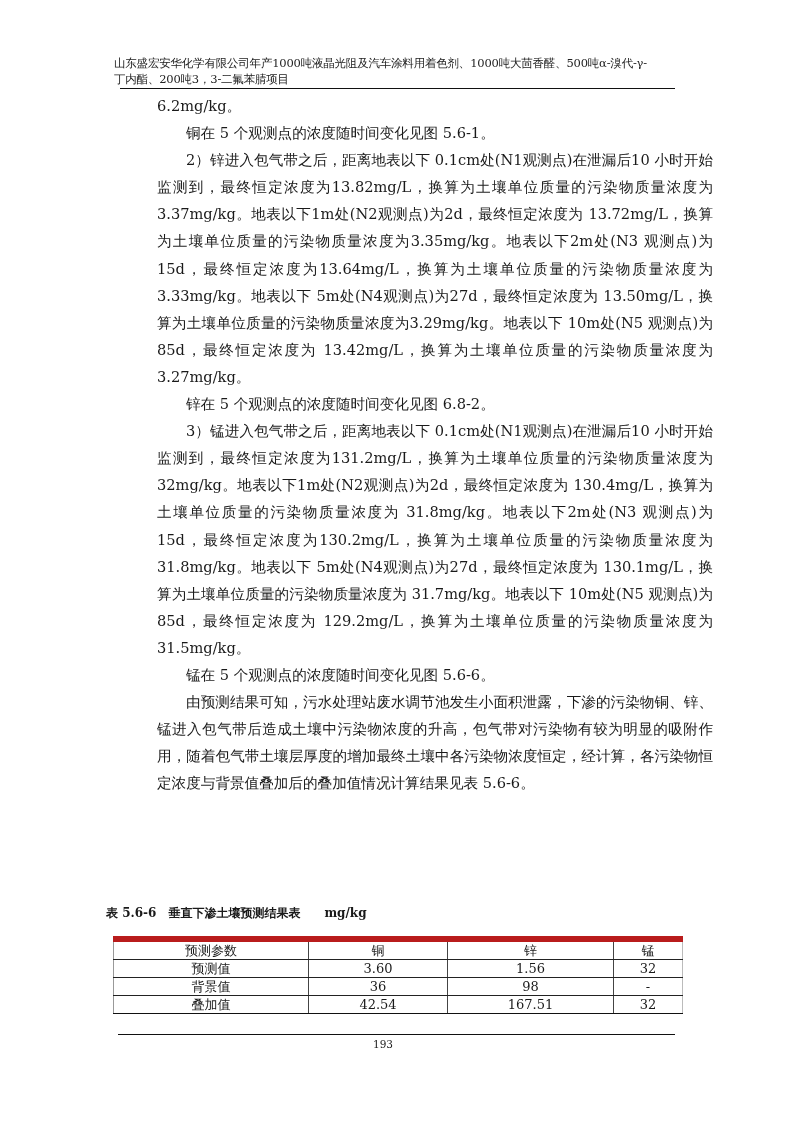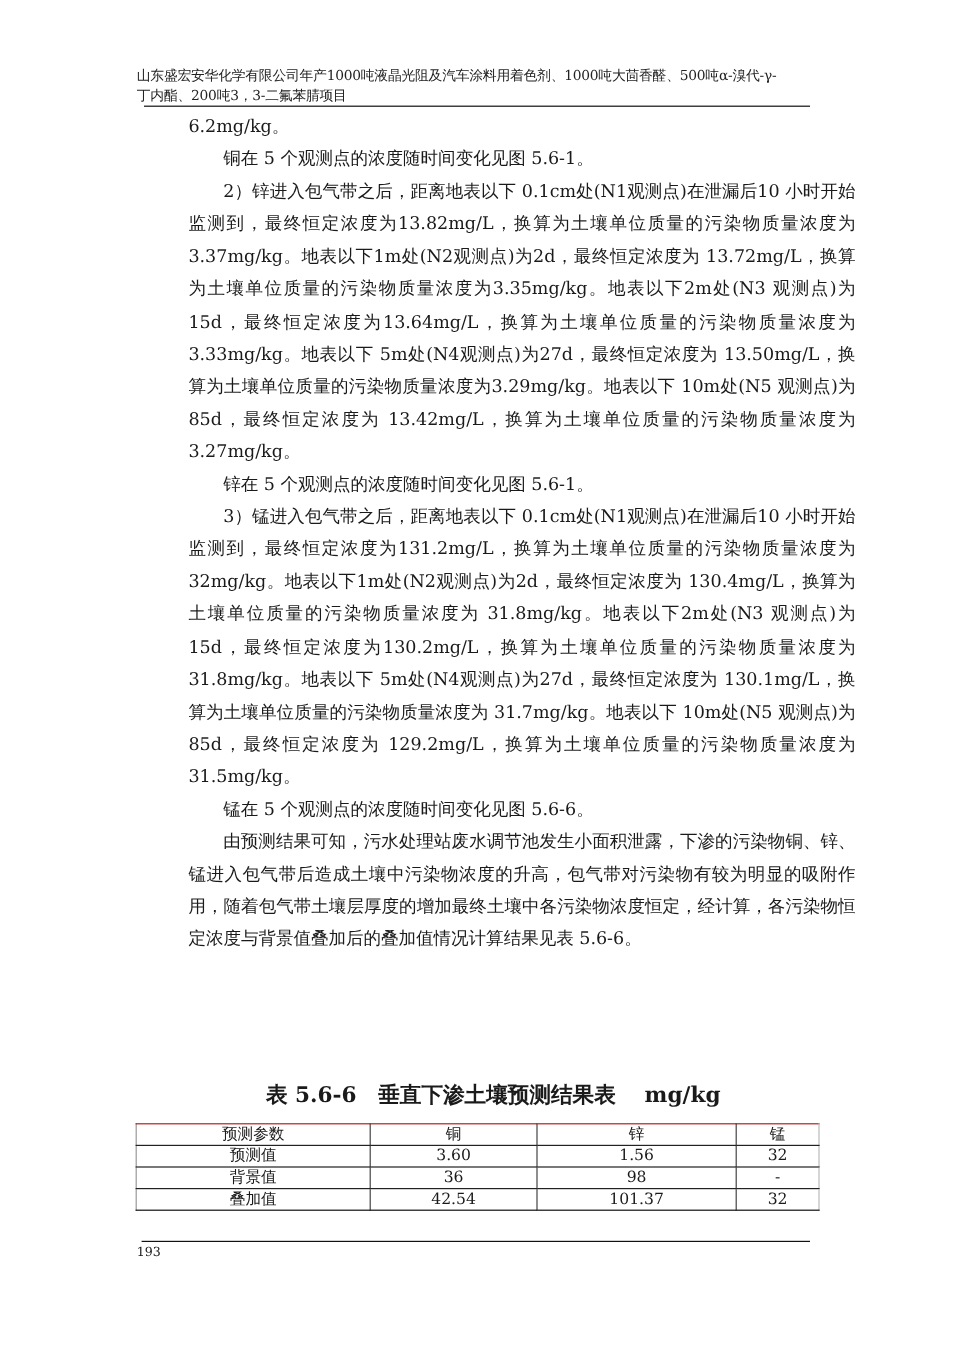--- a/index.html
+++ b/index.html
@@ -46,26 +46,26 @@
       margin-left: 33px;
     }
     .body-text p {
       margin: 0;
     }
     .body-text p.indent {
       text-indent: 29px;
     }
     .table-caption {
       position: absolute;
-      left: 128px;
+      left: 106px;
       top: 903px;
       width: 566px;
-      text-align: center;
+      text-align: left;
       font-weight: bold;
-      font-size: 18px;
+      font-size: 12px;
       line-height: 20px;
     }
     .table-caption .unit {
       margin-left: 24px;
     }
     .result-table {
       position: absolute;
       left: 113px;
       top: 936px;
       width: 569px;
@@ -77,62 +77,64 @@
       border-top: 1px solid #222;
       border-bottom: 1px solid #222;
       border-left: 1px solid #444;
       border-right: 1px solid #444;
       text-align: center;
       height: 17px;
       padding: 0;
       line-height: 17px;
     }
     .result-table tr:first-child td {
-      border-top: 1px solid #b91c1c;
+      border-top: 6px solid #b91c1c;
+      font-family: Liberation Serif, serif;
     }
     .result-table tr:last-child td {
       border-bottom: 1.5px solid #111;
     }
     .result-table td:first-child {
       border-left: 1px solid #999;
     }
     .result-table td:last-child {
       border-right: 1px solid #bbb;
     }
     .footer-rule {
       position: absolute;
       left: 118px;
       top: 1034px;
       width: 557px;
       height: 0;
       border-top: 1px solid #111;
     }
     .page-number {
       position: absolute;
-      left: 114px;
+      left: 100px;
       top: 1037px;
       width: 566px;
+      text-align: center;
       font-size: 10.5px;
       line-height: 14px;
     }
   </style>
 </head>
 <body>
 
 <div class="page-header">
   <div>山东盛宏安华化学有限公司年产1000吨液晶光阻及汽车涂料用着色剂、1000吨大茴香醛、500吨α-溴代-γ-</div>
   <div>丁内酯、200吨3，3-二氟苯腈项目</div>
 </div>
 <div class="header-rule"></div>
 
 <div class="body-text">
   <p>6.2mg/kg。</p>
   <p class="indent">铜在 5 个观测点的浓度随时间变化见图 5.6-1。</p>
   <p class="indent">2）锌进入包气带之后，距离地表以下 0.1cm处(N1观测点)在泄漏后10 小时开始监测到，最终恒定浓度为13.82mg/L，换算为土壤单位质量的污染物质量浓度为 3.37mg/kg。地表以下1m处(N2观测点)为2d，最终恒定浓度为 13.72mg/L，换算为土壤单位质量的污染物质量浓度为3.35mg/kg。地表以下2m处(N3 观测点)为15d，最终恒定浓度为13.64mg/L，换算为土壤单位质量的污染物质量浓度为3.33mg/kg。地表以下 5m处(N4观测点)为27d，最终恒定浓度为 13.50mg/L，换算为土壤单位质量的污染物质量浓度为3.29mg/kg。地表以下 10m处(N5 观测点)为85d，最终恒定浓度为 13.42mg/L，换算为土壤单位质量的污染物质量浓度为3.27mg/kg。</p>
-  <p class="indent">锌在 5 个观测点的浓度随时间变化见图 5.6-1。</p>
+  <p class="indent">锌在 5 个观测点的浓度随时间变化见图 6.8-2。</p>
   <p class="indent">3）锰进入包气带之后，距离地表以下 0.1cm处(N1观测点)在泄漏后10 小时开始监测到，最终恒定浓度为131.2mg/L，换算为土壤单位质量的污染物质量浓度为 32mg/kg。地表以下1m处(N2观测点)为2d，最终恒定浓度为 130.4mg/L，换算为土壤单位质量的污染物质量浓度为 31.8mg/kg。地表以下2m处(N3 观测点)为 15d，最终恒定浓度为130.2mg/L，换算为土壤单位质量的污染物质量浓度为31.8mg/kg。地表以下 5m处(N4观测点)为27d，最终恒定浓度为 130.1mg/L，换算为土壤单位质量的污染物质量浓度为 31.7mg/kg。地表以下 10m处(N5 观测点)为85d，最终恒定浓度为 129.2mg/L，换算为土壤单位质量的污染物质量浓度为31.5mg/kg。</p>
   <p class="indent">锰在 5 个观测点的浓度随时间变化见图 5.6-6。</p>
   <p class="indent">由预测结果可知，污水处理站废水调节池发生小面积泄露，下渗的污染物铜、锌、锰进入包气带后造成土壤中污染物浓度的升高，包气带对污染物有较为明显的吸附作用，随着包气带土壤层厚度的增加最终土壤中各污染物浓度恒定，经计算，各污染物恒定浓度与背景值叠加后的叠加值情况计算结果见表 5.6-6。</p>
 </div>
 
 <div class="table-caption">
   <span>表 5.6-6　垂直下渗土壤预测结果表</span><span class="unit">mg/kg</span>
 </div>
 
 <table class="result-table">
@@ -157,20 +159,20 @@
   </tr>
   <tr>
     <td>背景值</td>
     <td>36</td>
     <td>98</td>
     <td>-</td>
   </tr>
   <tr>
     <td>叠加值</td>
     <td>42.54</td>
-    <td>101.37</td>
+    <td>167.51</td>
     <td>32</td>
   </tr>
 </tbody>
   </table>
 
 <div class="footer-rule"></div>
 <div class="page-number">193</div>
 
 </body></html>

